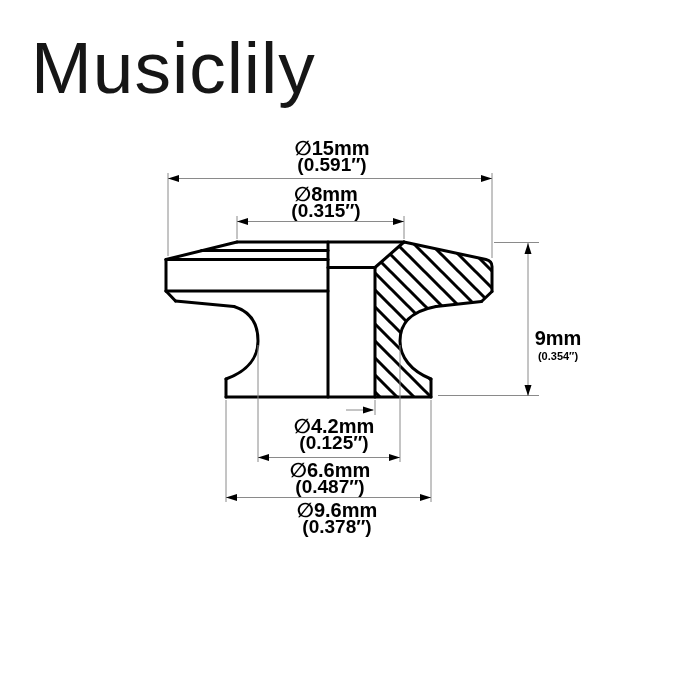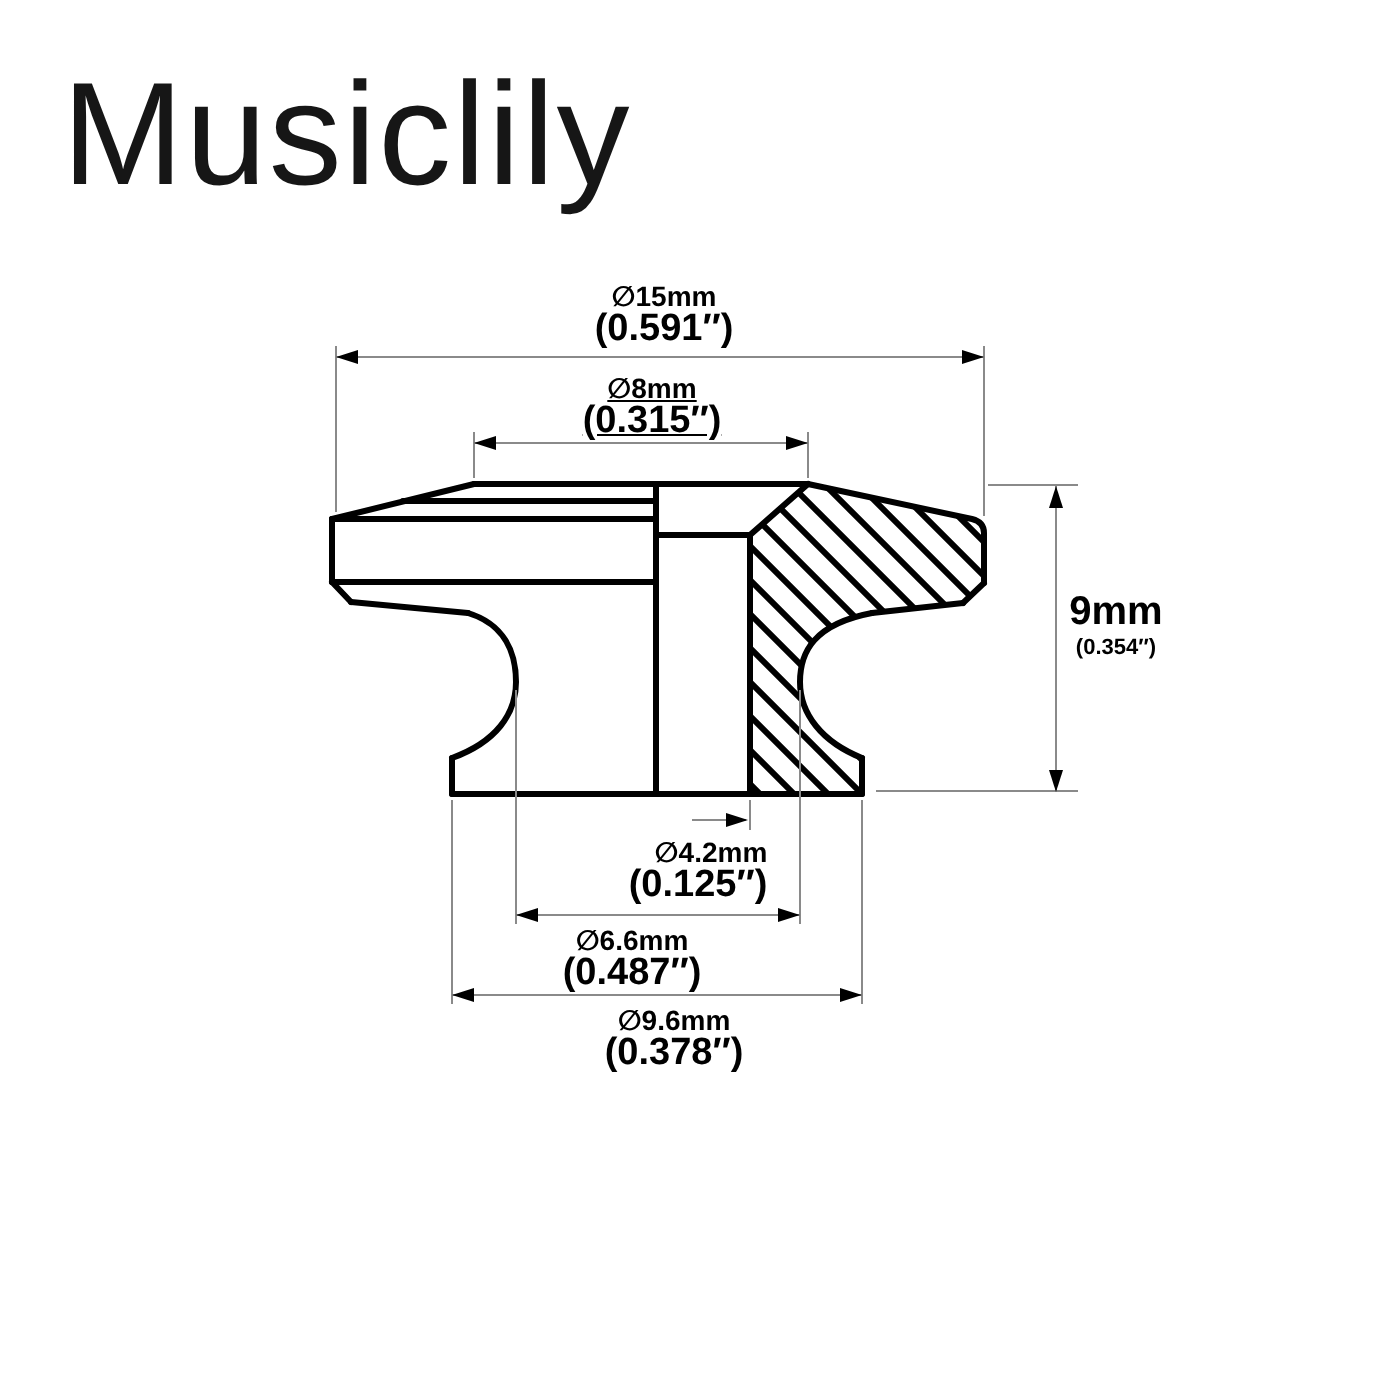--- a/index.html
+++ b/index.html
@@ -22,29 +22,29 @@
   }
   .drawing-svg{position:absolute;left:0;top:0;}
   .dim{
     position:absolute;
     transform:translateX(-50%);
     text-align:center;
     font-weight:bold;
     color:#000;
     white-space:nowrap;
   }
-  .dim .mm{font-size:14px;line-height:18px;}
+  .dim .mm{font-size:20px;line-height:18px;}
   .dim .in{font-size:19px;line-height:16px;}
   .t15{left:332px;top:139px;}
-  .t8{left:326px;top:185px;text-decoration:underline;}
+  .t8{left:326px;top:185px;}
   .t9{left:558px;top:296px;}
-  .t9 .mm{font-size:20px;line-height:21px;}
+  .t9 .mm{font-size:20px;line-height:21px;margin-top:32px;}
   .t9 .in{font-size:11px;line-height:14px;}
-  .t42{left:349px;top:417px;text-align:right;}
-  .t66{left:316px;top:461px;}
+  .t42{left:334px;top:417px;}
+  .t66{left:330px;top:461px;}
   .t96{left:337px;top:501px;}
 </style>
 </head>
 <body>
 
 <div class="canvas">
 
   <div class="logo">Musiclily</div>
 
   <svg class="drawing-svg" width="700" height="700" viewBox="0 0 700 700">

